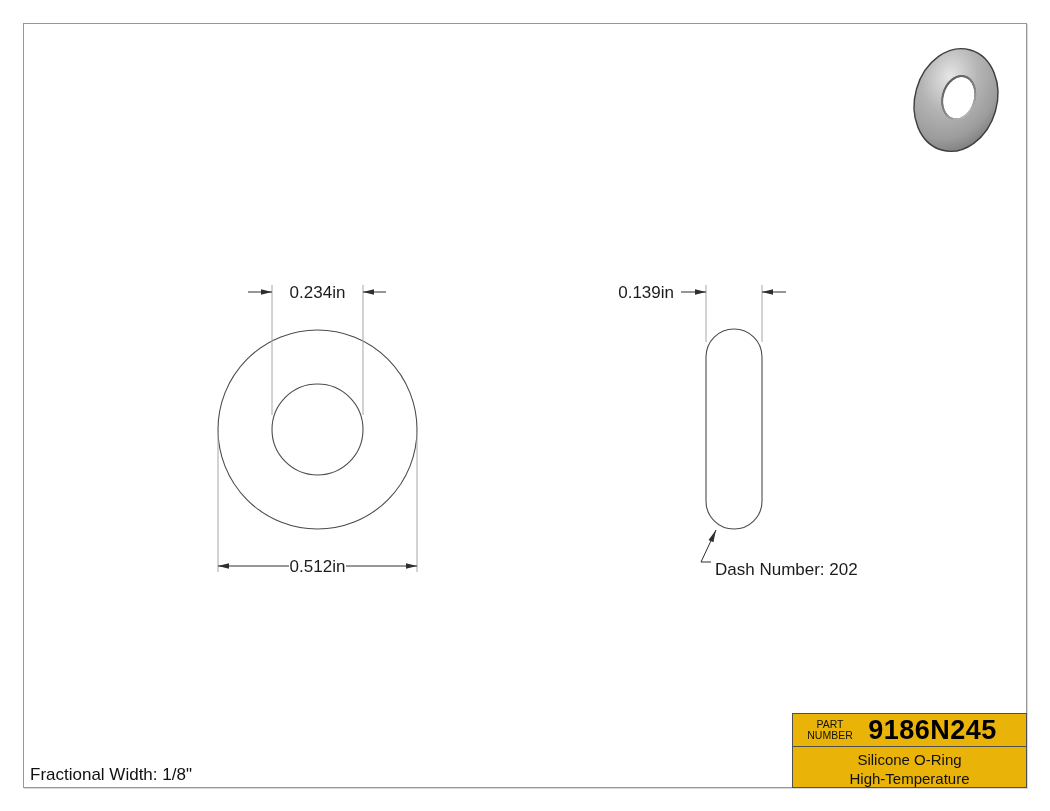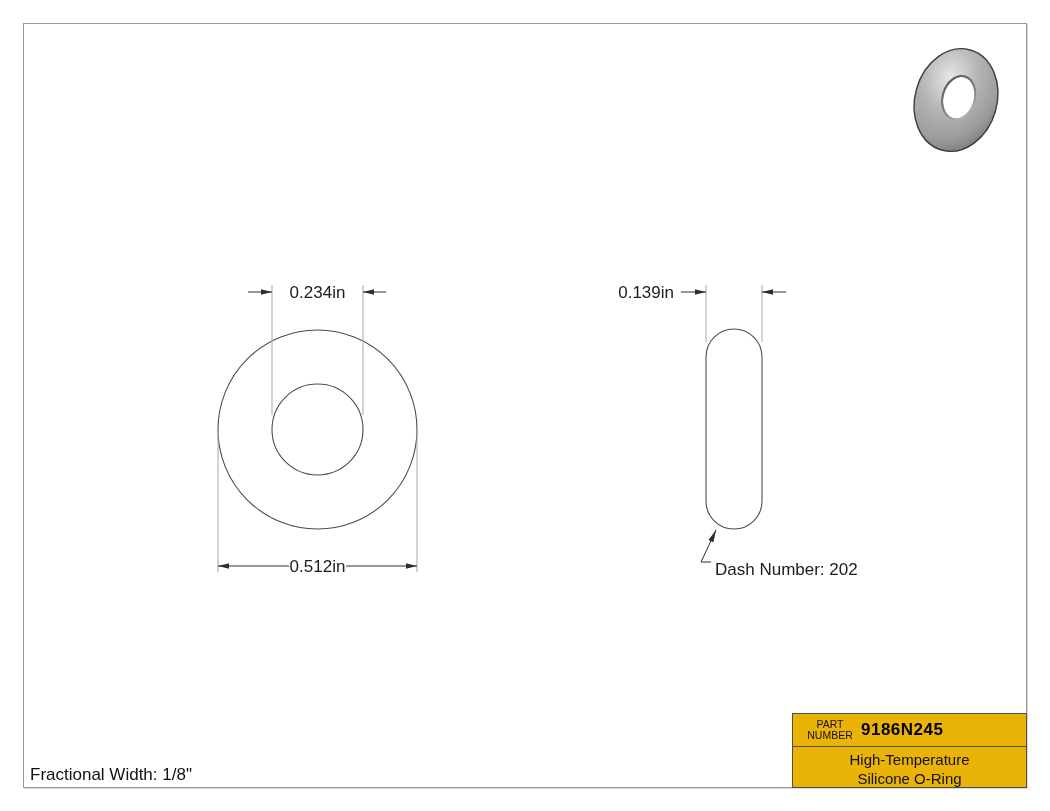--- a/index.html
+++ b/index.html
@@ -54,22 +54,22 @@
     border-bottom:1px solid #4f4f4f;
     box-sizing:border-box;
     display:flex;align-items:center;
   }
   .tb-part-label{
     width:62px;margin-left:6px;
     font-size:10.5px;line-height:11px;color:#111111;
     text-align:center;flex:none;
   }
   .tb-part-number{
-    flex:1;text-align:left;margin-right:22px;
-    font-size:17px;font-weight:bold;color:#000000;
+    flex:1;text-align:center;margin-right:22px;
+    font-size:27px;font-weight:bold;color:#000000;
     letter-spacing:0.5px;
   }
   .tb-desc{
     padding-top:3px;
     text-align:center;
     font-size:15px;line-height:19px;color:#111111;
   }
 </style>
 </head>
 <body>
@@ -153,16 +153,16 @@
 
 <div class="title-block">
   <div class="tb-row1">
     <div class="tb-part-label">
       <div>PART</div>
       <div>NUMBER</div>
     </div>
     <div class="tb-part-number">9186N245</div>
   </div>
   <div class="tb-desc">
+    <div>Silicone O-Ring</div>
     <div>High-Temperature</div>
-    <div>Silicone O-Ring</div>
   </div>
 </div>
 
 </body></html>

